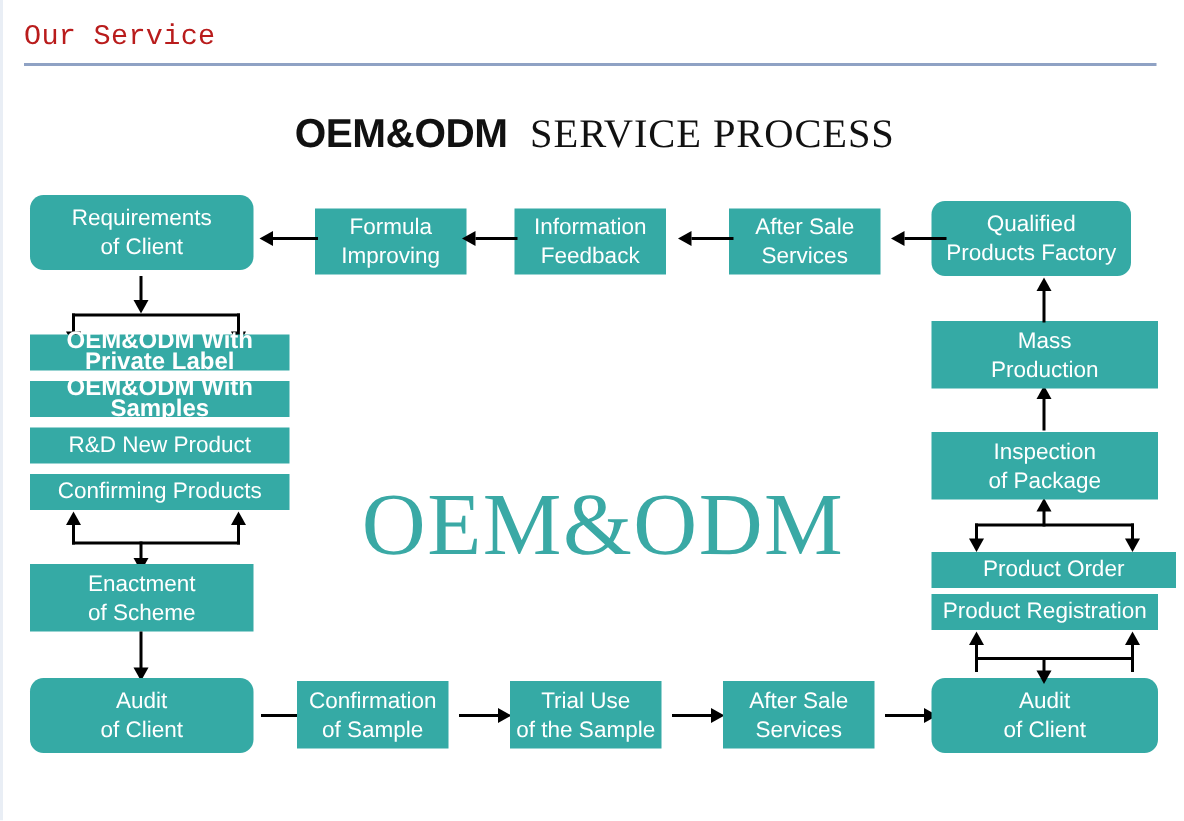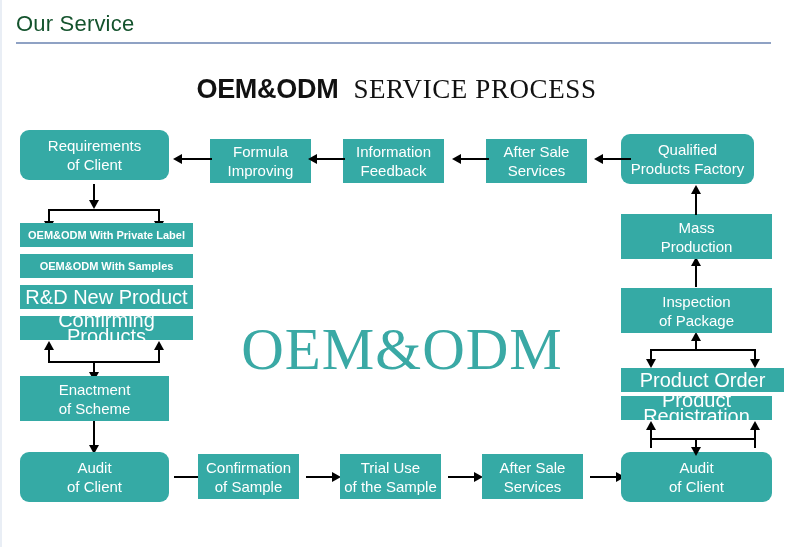--- a/index.html
+++ b/index.html
@@ -21,25 +21,26 @@
 
   
   #section-header {
     position: absolute;
     left: 14px;
     top: 10px;
     width: 755px;
     height: 36px;
   }
   #section-title {
-    font-size: 22px;
-    color: #14532d;
+    font-size: 19px;
+    color: #b91c1c;
     letter-spacing: 0.2px;
     line-height: 28px;
     white-space: nowrap;
+    font-family: Liberation Mono, monospace;
   }
   #section-rule {
     position: absolute;
     left: 0;
     top: 32px;
     width: 755px;
     height: 2px;
     background: #8fa2c4;
   }
 
@@ -96,26 +97,26 @@
     justify-content: center;
     text-align: center;
     box-sizing: border-box;
     font-size: 15px;
     line-height: 18px;
     padding: 2px 4px;
   }
   .box.round { border-radius: 9px; }
   .box.two-line { line-height: 19px; }
   .box.small-bold {
-    font-size: 11px;
+    font-size: 16px;
     font-weight: bold;
     line-height: 14px;
   }
   .box.list-reg {
-    font-size: 20px;
+    font-size: 15px;
     line-height: 16px;
   }
 
   
   .ln-h {
     position: absolute;
     height: 2px;
     background: #000000;
   }
   .ln-v {

